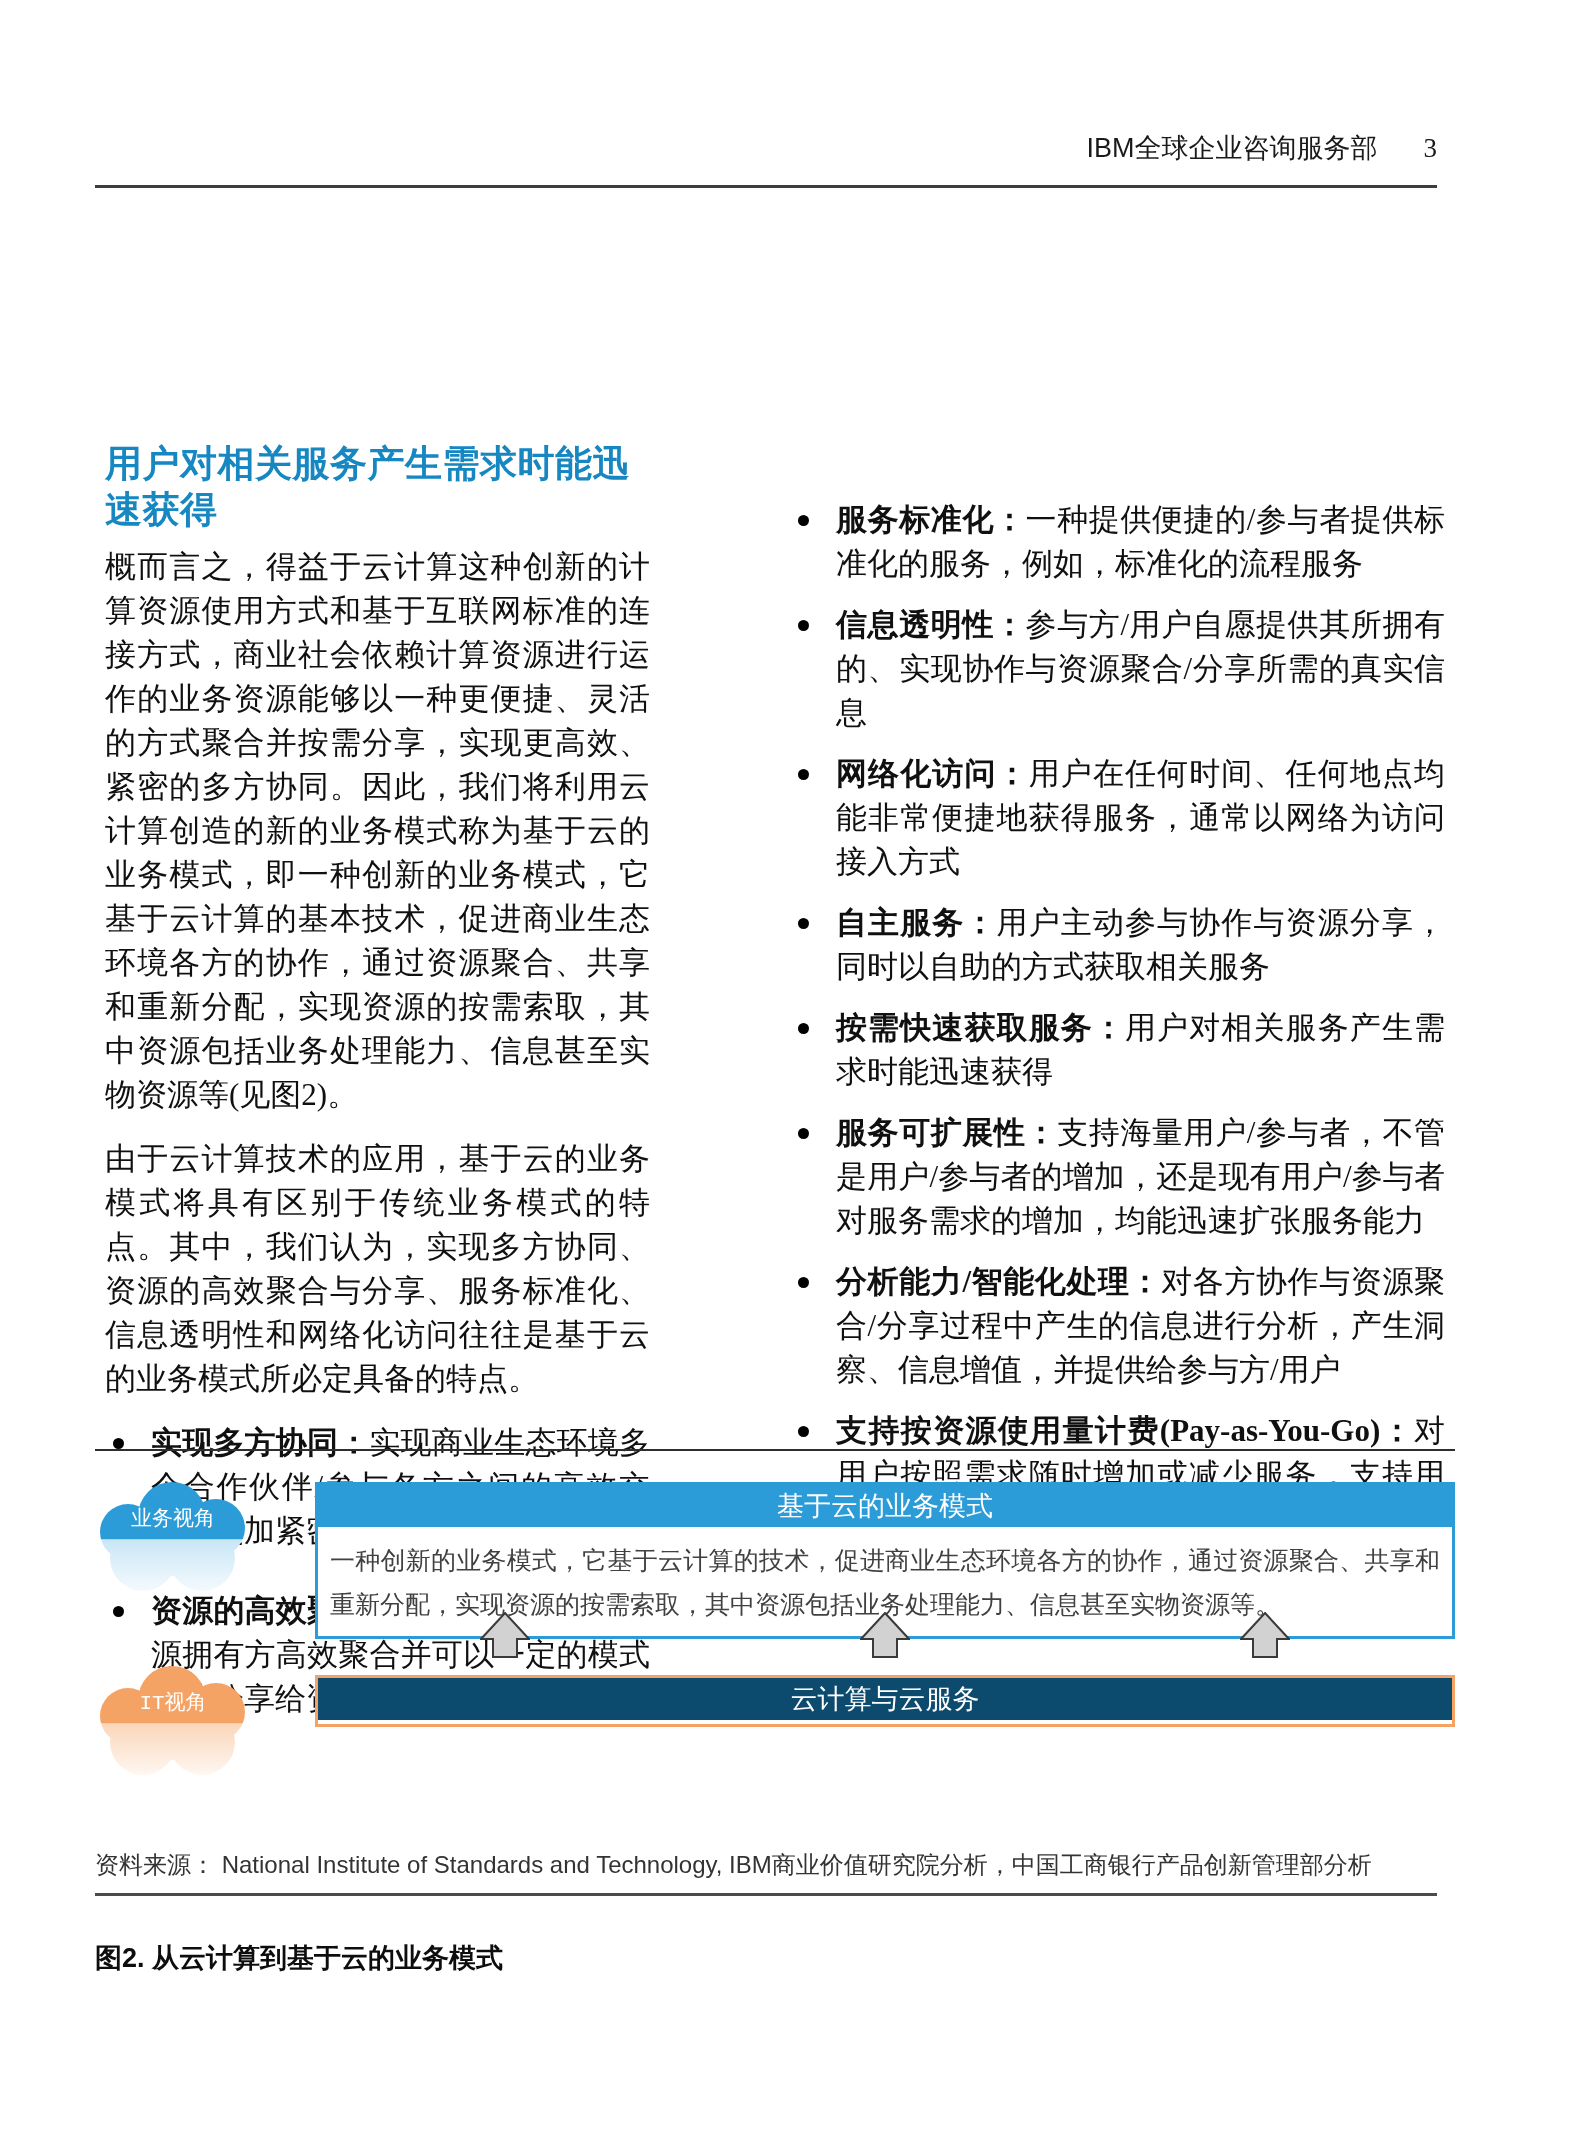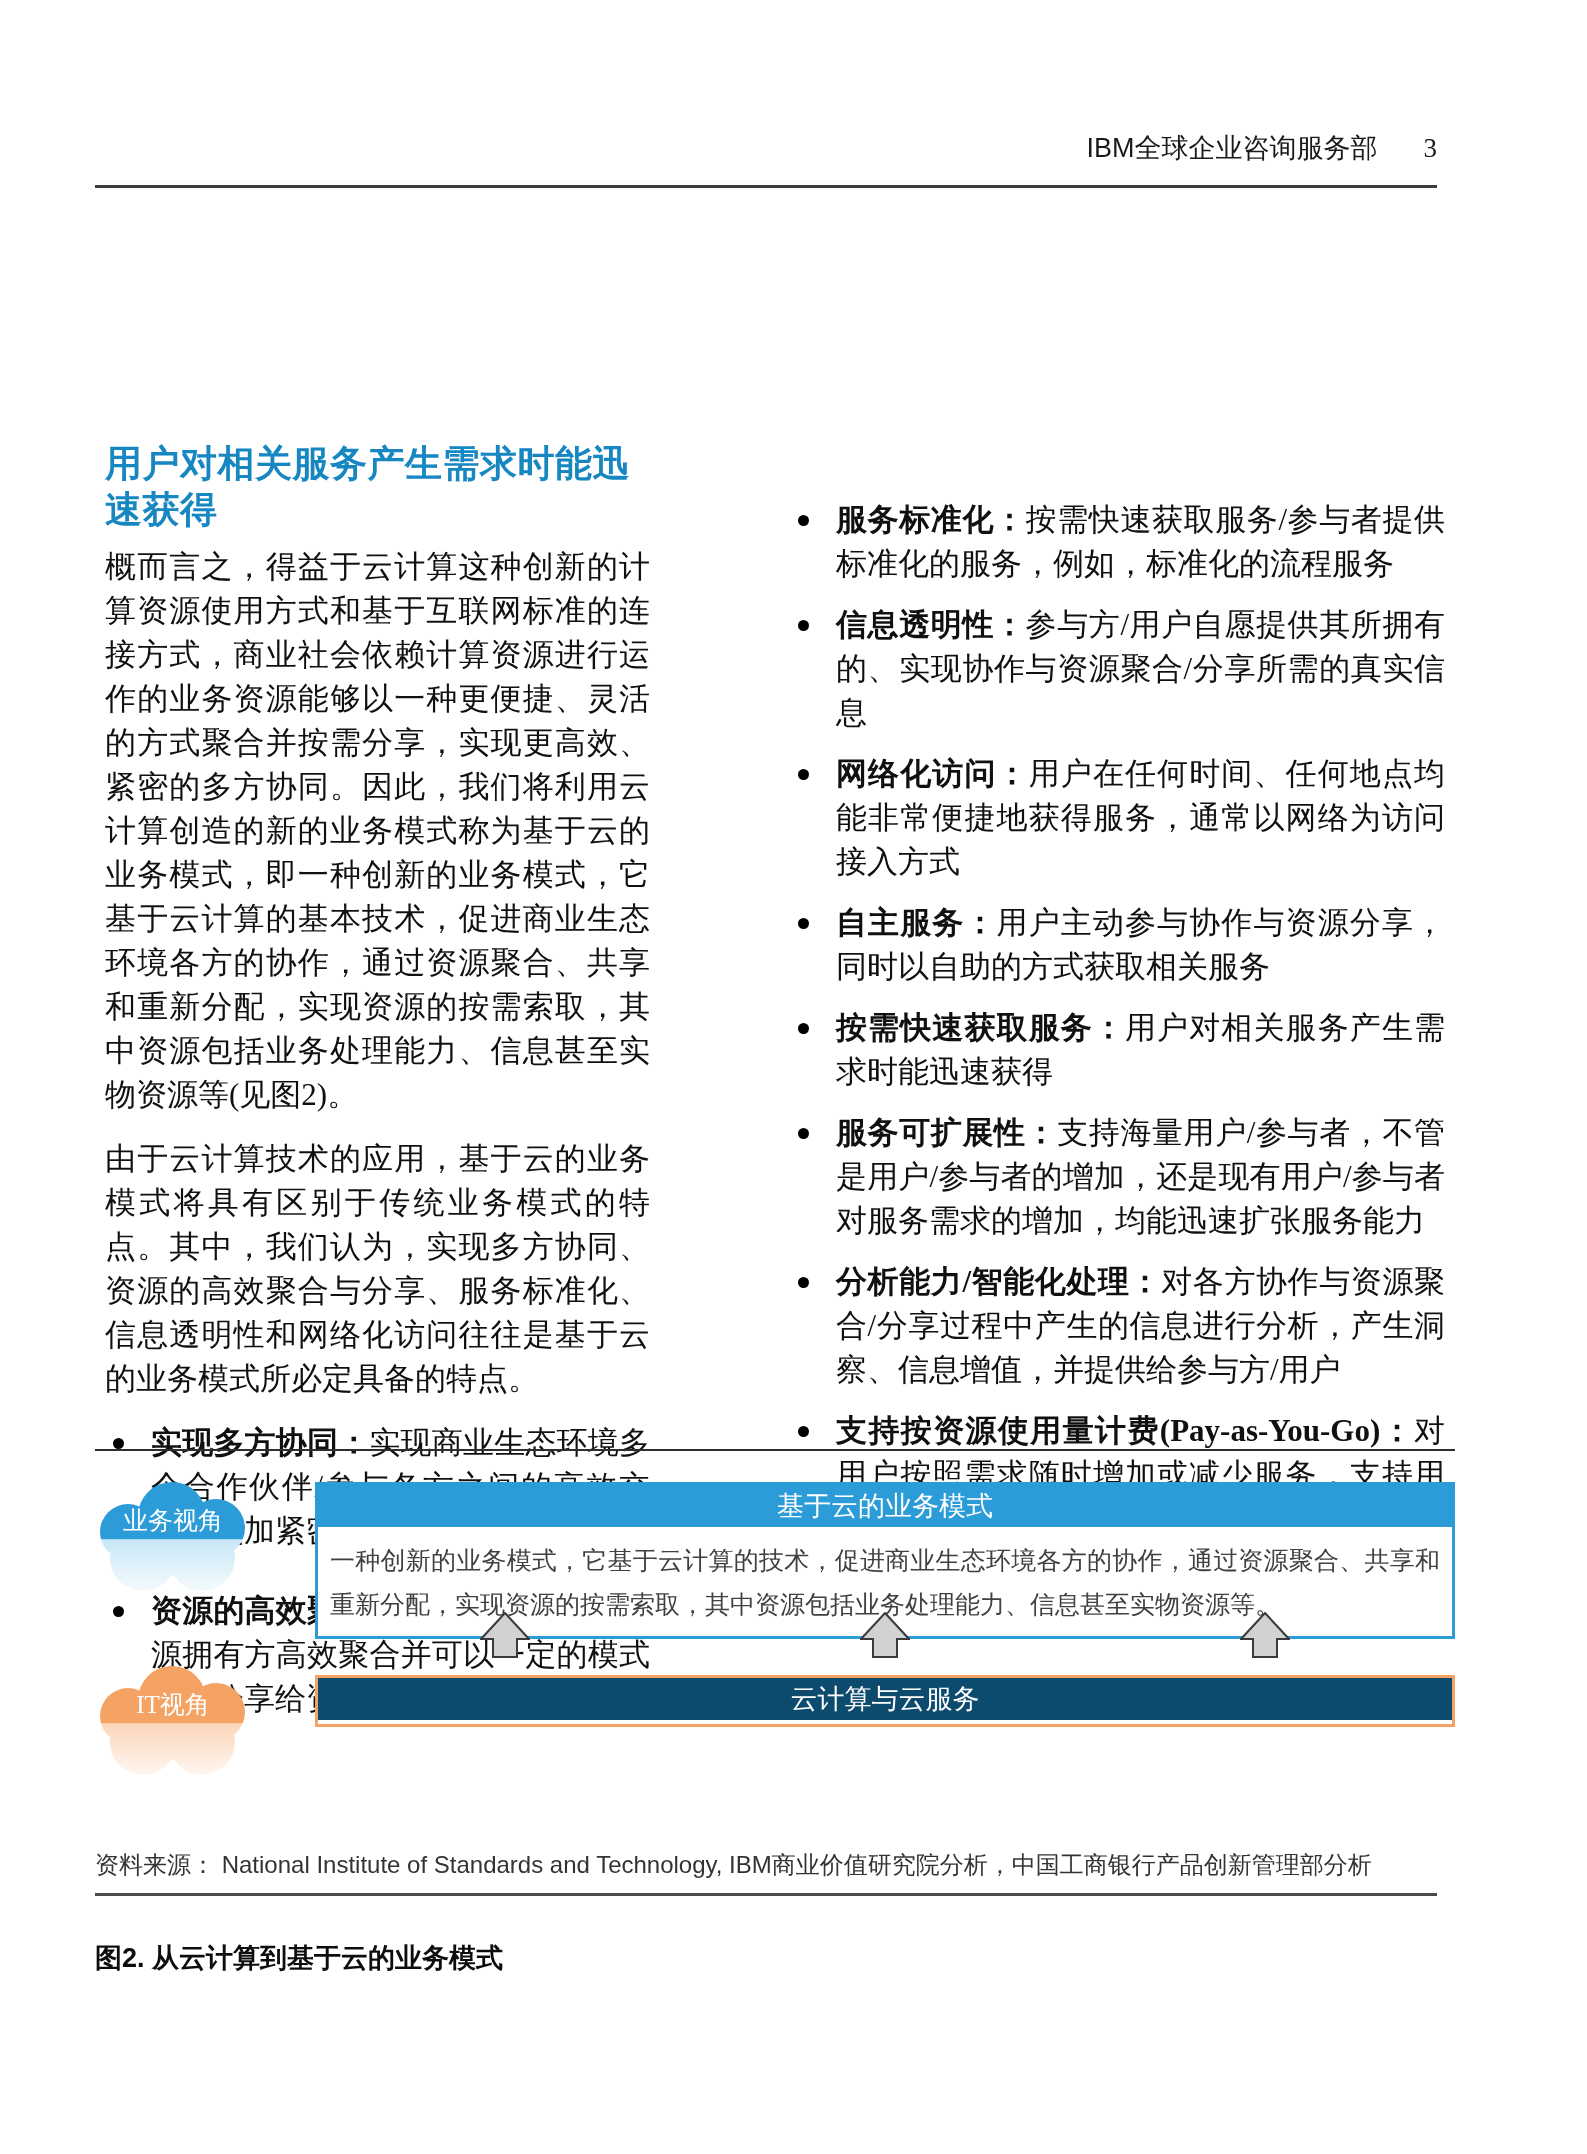--- a/index.html
+++ b/index.html
@@ -49,21 +49,21 @@
   .lead{font-weight:bold;}
 
   
   .fig-rule-top{position:absolute;top:1449px;left:95px;width:1360px;height:2px;background:#2e2e2e;}
   .cloud{position:absolute;width:170px;height:126px;}
   .cloud-business{left:88px;top:1476px;}
   .cloud-it{left:88px;top:1660px;}
   .cloud-label{
     position:absolute;left:0;top:28px;width:100%;
     text-align:center;color:#ffffff;
-    font-family:Liberation Serif, serif;font-size:25px;
+    font-family:Liberation Mono, monospace;font-size:21px;
   }
   .fig-box{
     position:absolute;left:315px;width:1140px;box-sizing:border-box;
     font-family:"Liberation Sans", sans-serif;
     border:3px solid;
   }
   .box-blue{top:1482px;border-color:#2b9cd8;}
   .box-orange{top:1675px;border-color:#f5a265;}
   .box-header{
     height:42px;display:flex;align-items:center;justify-content:center;
@@ -104,21 +104,21 @@
     <p class="para">概而言之，得益于云计算这种创新的计算资源使用方式和基于互联网标准的连接方式，商业社会依赖计算资源进行运作的业务资源能够以一种更便捷、灵活的方式聚合并按需分享，实现更高效、紧密的多方协同。因此，我们将利用云计算创造的新的业务模式称为基于云的业务模式，即一种创新的业务模式，它基于云计算的基本技术，促进商业生态环境各方的协作，通过资源聚合、共享和重新分配，实现资源的按需索取，其中资源包括业务处理能力、信息甚至实物资源等(见图2)。</p>
     <p class="para">由于云计算技术的应用，基于云的业务模式将具有区别于传统业务模式的特点。其中，我们认为，实现多方协同、资源的高效聚合与分享、服务标准化、信息透明性和网络化访问往往是基于云的业务模式所必定具备的特点。</p>
     <ul class="bullets">
       <li><b class="lead">实现多方协同：</b><span>实现商业生态环境多个合作伙伴/参与各方之间的高效交互、更加紧密的合作与在线流程整合</span></li>
       <li><b class="lead">资源的高效聚合与分享：</b><span>将资源从资源拥有方高效聚合并可以一定的模式快速分享给资源需求方</span></li>
     </ul>
   </div>
 
   <div class="col-right">
     <ul class="bullets">
-      <li><b class="lead">服务标准化：</b><span>按需快速获取服务/参与者提供标准化的服务，例如，标准化的流程服务</span></li>
+      <li><b class="lead">服务标准化：</b><span>一种提供便捷的/参与者提供标准化的服务，例如，标准化的流程服务</span></li>
       <li><b class="lead">信息透明性：</b><span>参与方/用户自愿提供其所拥有的、实现协作与资源聚合/分享所需的真实信息</span></li>
       <li><b class="lead">网络化访问：</b><span>用户在任何时间、任何地点均能非常便捷地获得服务，通常以网络为访问接入方式</span></li>
       <li><b class="lead">自主服务：</b><span>用户主动参与协作与资源分享，同时以自助的方式获取相关服务</span></li>
       <li><b class="lead">按需快速获取服务：</b><span>用户对相关服务产生需求时能迅速获得</span></li>
       <li><b class="lead">服务可扩展性：</b><span>支持海量用户/参与者，不管是用户/参与者的增加，还是现有用户/参与者对服务需求的增加，均能迅速扩张服务能力</span></li>
       <li><b class="lead">分析能力/智能化处理：</b><span>对各方协作与资源聚合/分享过程中产生的信息进行分析，产生洞察、信息增值，并提供给参与方/用户</span></li>
       <li><b class="lead">支持按资源使用量计费(Pay-as-You-Go)：</b><span>对用户按照需求随时增加或减少服务，支持用多少收多少费用的收费模式</span></li>
     </ul>
   </div>
 

